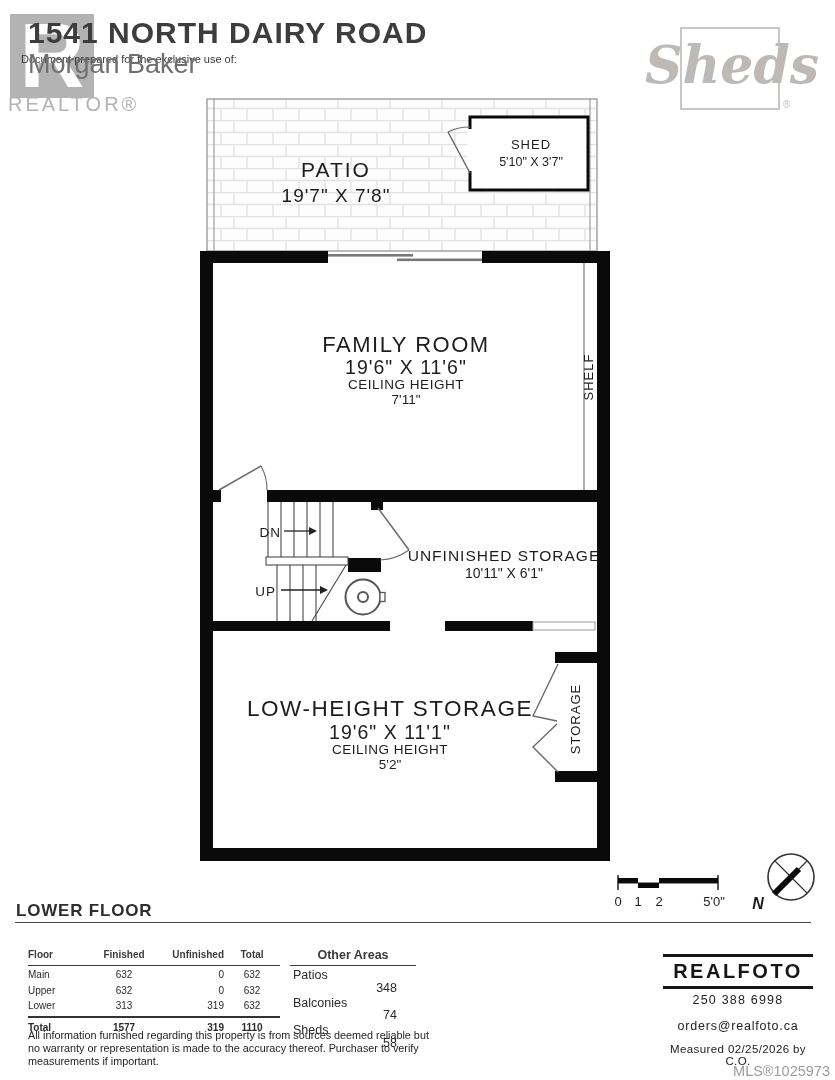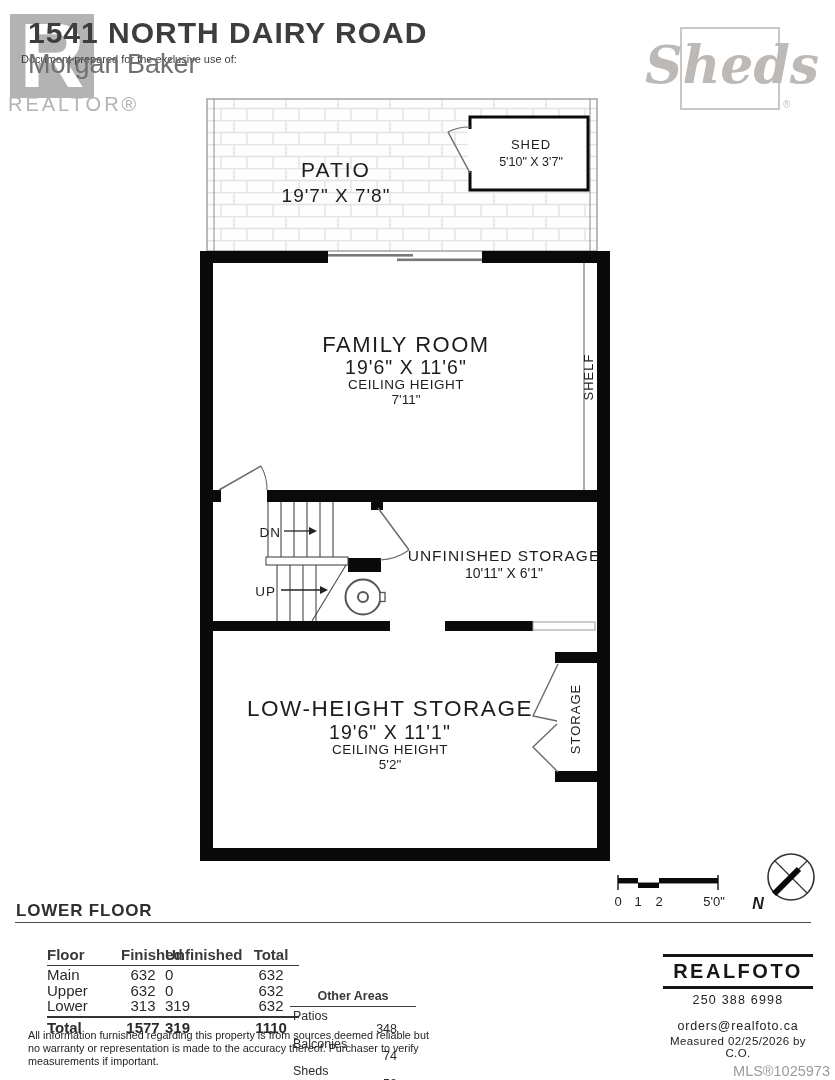--- a/index.html
+++ b/index.html
@@ -19,40 +19,40 @@
   .sutton-reg { position:absolute; left:783px; top:99px; font-size:10px; color:#c5c2bf; }
 
   
   svg.plan { position:absolute; left:0; top:0; font-family:"Liberation Sans", sans-serif; }
   svg.plan text { fill:#1d1d1d; }
 
   
   .floor-label { position:absolute; left:16px; top:901px; font-size:17px; font-weight:700; letter-spacing:0.8px; color:#2e2e2e; }
   .floor-rule { position:absolute; left:15px; top:922px; width:796px; border-top:1.5px solid #4a4a4a; }
 
-  .atable { position:absolute; left:28px; top:949px; width:252px; font-size:15px; color:#2a2a2a;margin-left:19px; }
+  .atable { position:absolute; left:28px; top:949px; width:252px; font-size:10px; color:#2a2a2a; }
   .arow { display:flex; line-height:12.3px; padding-top:3px; }
   .arow.hdr { font-weight:700; color:#3a3a3a; border-bottom:1.5px solid #3a3a3a; padding-bottom:4px; padding-top:0; }
   .arow.last { border-bottom:2.5px solid #333; padding-bottom:4px; }
   .arow.tot { font-weight:700; padding-top:4px; }
   .c0 { width:74px; text-align:left; } .c1 { width:44px; text-align:center; }
-  .c2 { width:78px; text-align:left; } .c3 { width:56px; text-align:center; }
+  .c2 { width:78px; text-align:right; } .c3 { width:56px; text-align:center; }
 
   .otable { position:absolute; left:290px; top:949px; width:126px; font-size:12.5px; color:#2a2a2a; }
-  .otitle { text-align:center; font-weight:700; color:#3a3a3a; border-bottom:1.5px solid #3a3a3a; padding-bottom:4px; line-height:12.3px;margin-top:41px; }
+  .otitle { text-align:center; font-weight:700; color:#3a3a3a; border-bottom:1.5px solid #3a3a3a; padding-bottom:4px; line-height:12.3px; }
   .orow { display:flex; line-height:12.3px; padding:3px 19px 0 3px;flex-direction:column; }
   .olabel { flex:1; text-align:left; } .oval { text-align:right; }
 
   .disclaimer { position:absolute; left:28px; top:1029px; width:405px; font-size:10.8px; line-height:13.2px; color:#232323; }
 
   .realfoto { position:absolute; left:663px; top:954px; width:150px; text-align:center; }
   .rf-logo { border-top:3px solid #161616; border-bottom:3px solid #161616; padding:3px 0; font-size:20px; font-weight:800; letter-spacing:2.5px; color:#161616; }
   .rf-phone { margin-top:4px; font-size:12.5px; letter-spacing:1.2px; color:#222; }
   .rf-email { margin-top:12px; font-size:12.5px; letter-spacing:0.8px; color:#222; }
-  .rf-meas { margin-top:2px; font-size:11.5px; letter-spacing:0.4px; color:#222; }
+  .rf-meas { margin-top:10px; font-size:11.5px; letter-spacing:0.4px; color:#222; }
   .mls { position:absolute; left:695px; top:1063px; width:135px; text-align:right; font-size:14.5px; color:#9b9b9b; }
 </style>
 </head>
 <body>
 
 <div class="page">
 
   <div class="realtor-box">
     <span>R</span>
   </div>

